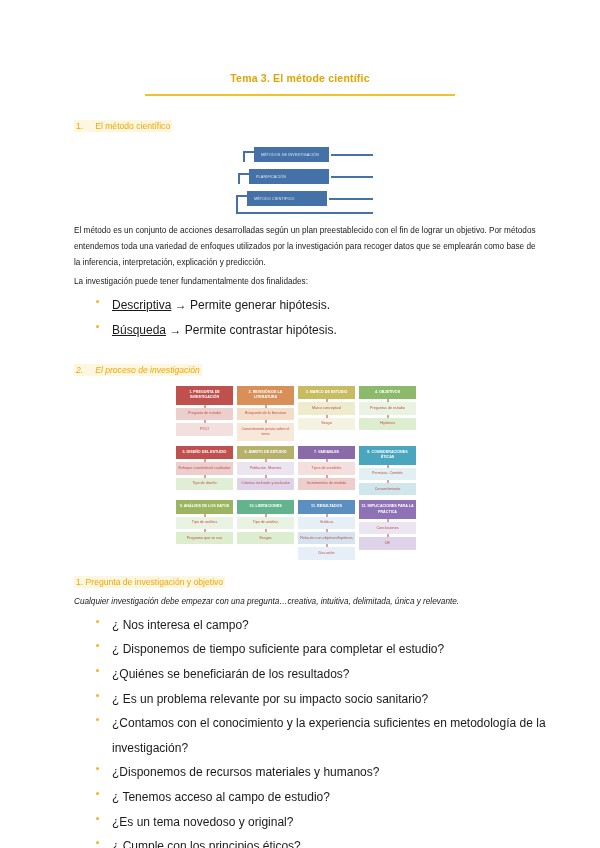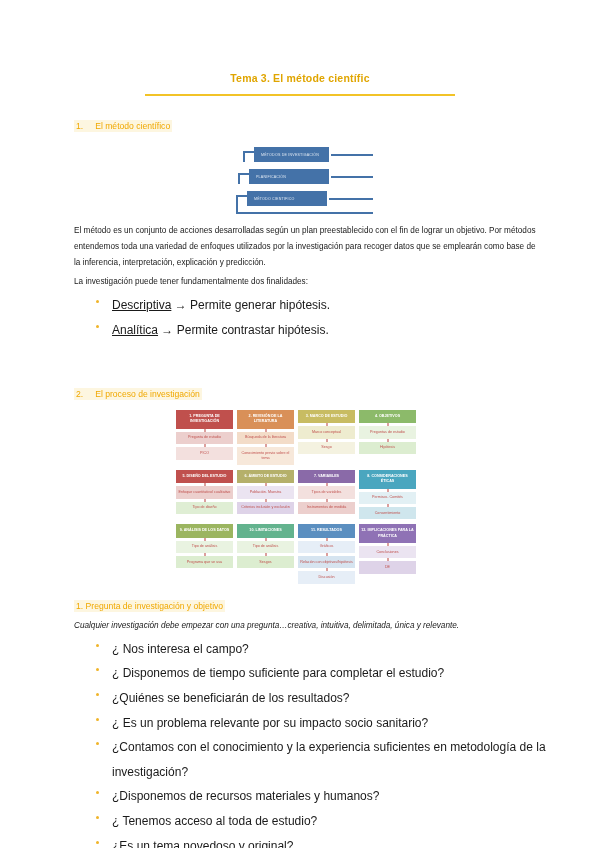--- a/index.html
+++ b/index.html
@@ -183,25 +183,25 @@
     <div class="connector hline" style="left:329px;top:53px;width:44px;"></div>
     <div class="connector hline" style="left:236px;top:67px;width:137px;"></div>
   </div>
 
   
   <div class="para" style="margin-top:6px;">El método es un conjunto de acciones desarrolladas según un plan preestablecido con el fin de lograr un objetivo. Por métodos entendemos toda una variedad de enfoques utilizados por la investigación para recoger datos que se emplearán como base de la inferencia, interpretación, explicación y predicción.</div>
   <div class="para" style="margin-top:3px;">La investigación puede tener fundamentalmente dos finalidades:</div>
 
   <ul class="bul">
     <li><u>Descriptiva</u><span> → Permite generar hipótesis.</span></li>
-    <li><u>Analítica</u><span> → Permite contrastar hipótesis.</span></li>
+    <li><u>Búsqueda</u><span> → Permite contrastar hipótesis.</span></li>
   </ul>
 
   
-  <div class="section-h" style="margin-top:46px;">
+  <div class="section-h" style="margin-top:22px;font-style:italic;">
     <span class="num">2.</span><span>El proceso de investigación</span>
   </div>
 
   
   <div class="grid">
 
     <div class="grow">
       <div class="gcol">
         <div class="ghead h-red" style="background: rgb(192, 80, 77);">1. PREGUNTA DE INVESTIGACIÓN</div>
         <div class="gcell c-pink arrowcol">Pregunta de estudio</div>
@@ -277,18 +277,18 @@
 
   <div class="para italic" style="margin-top:6px;">Cualquier investigación debe empezar con una pregunta…creativa, intuitiva, delimitada, única y relevante.</div>
 
   <ul class="bul">
     <li>¿ Nos interesa el campo?</li>
     <li>¿ Disponemos de tiempo suficiente para completar el estudio?</li>
     <li>¿Quiénes se beneficiarán de los resultados?</li>
     <li>¿ Es un problema relevante por su impacto socio sanitario?</li>
     <li>¿Contamos con el conocimiento y la experiencia suficientes en metodología de la investigación?</li>
     <li>¿Disponemos de recursos materiales y humanos?</li>
-    <li>¿ Tenemos acceso al toda de estudio?</li>
+    <li>¿ Tenemos acceso al campo de estudio?</li>
     <li>¿Es un tema novedoso y original?</li>
     <li>¿ Cumple con los principios éticos?</li>
   </ul>
 
 </div>
 
 </body></html>

